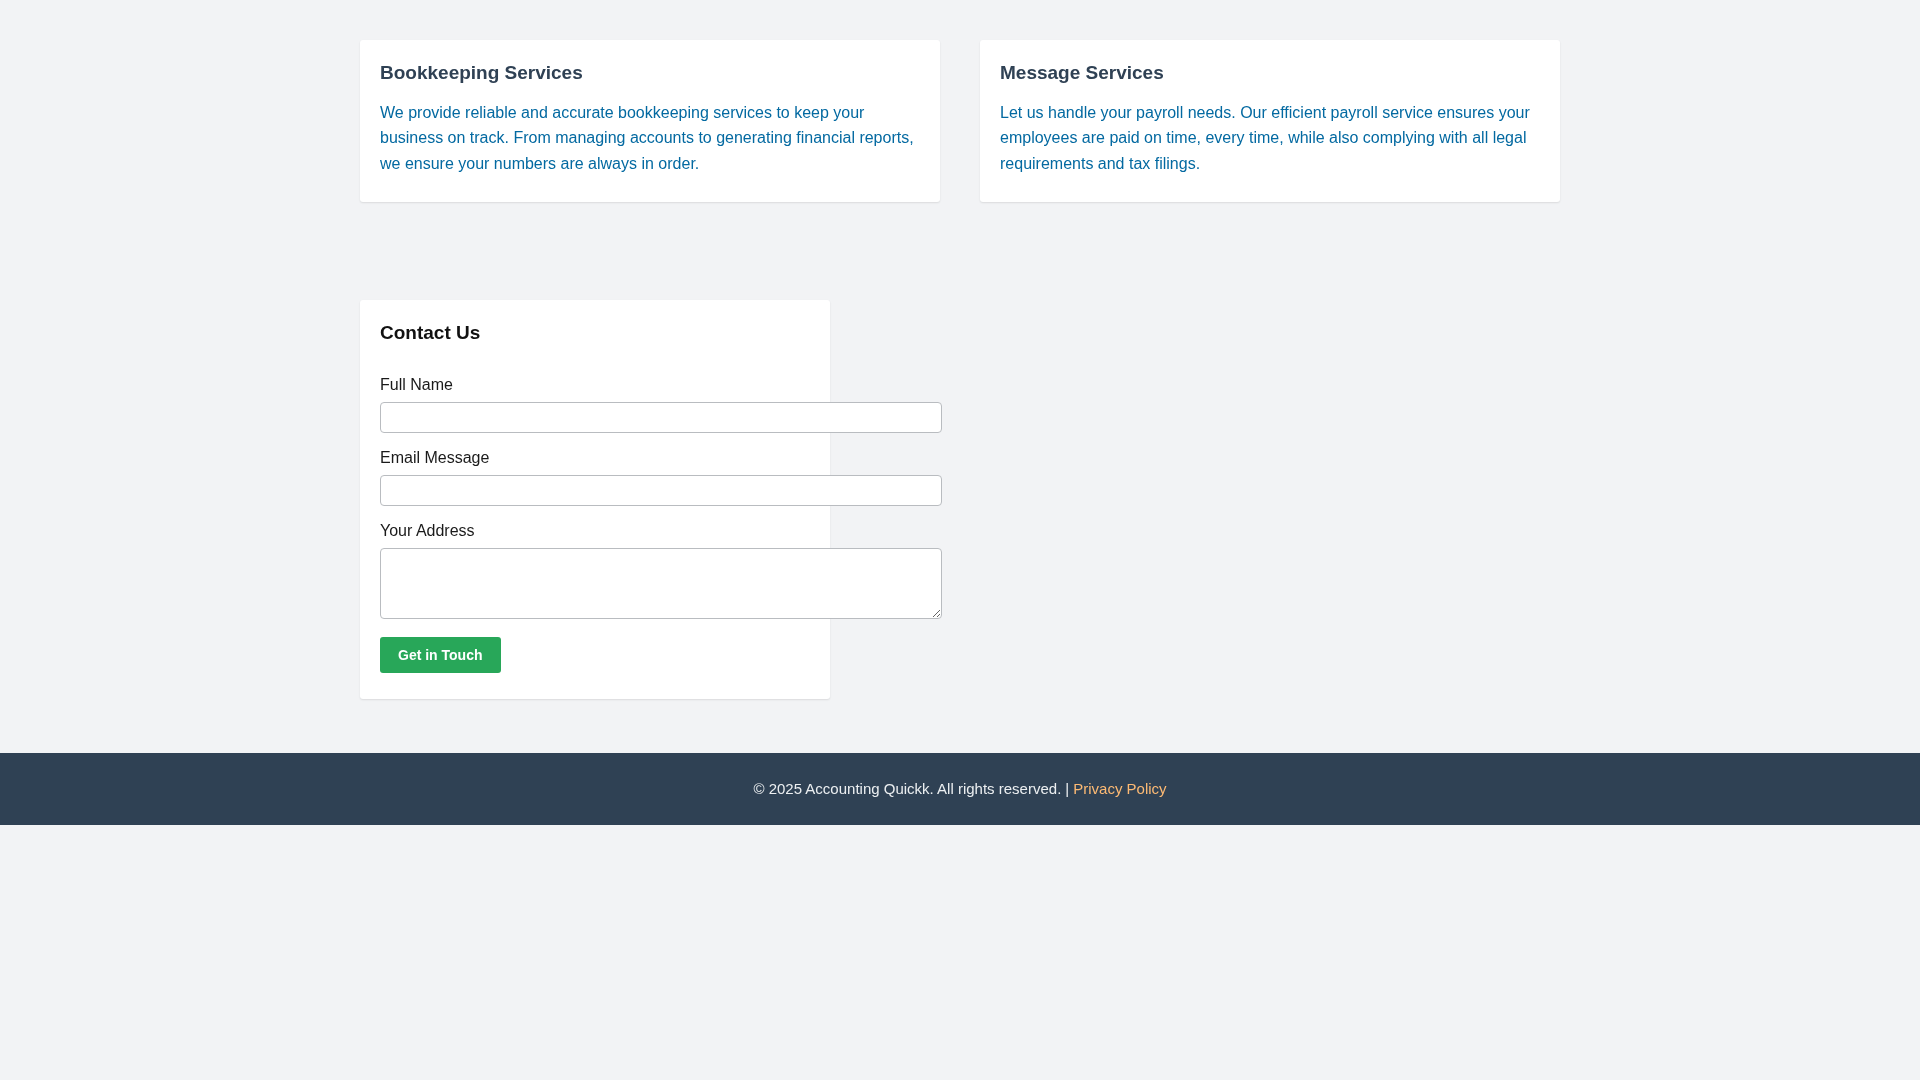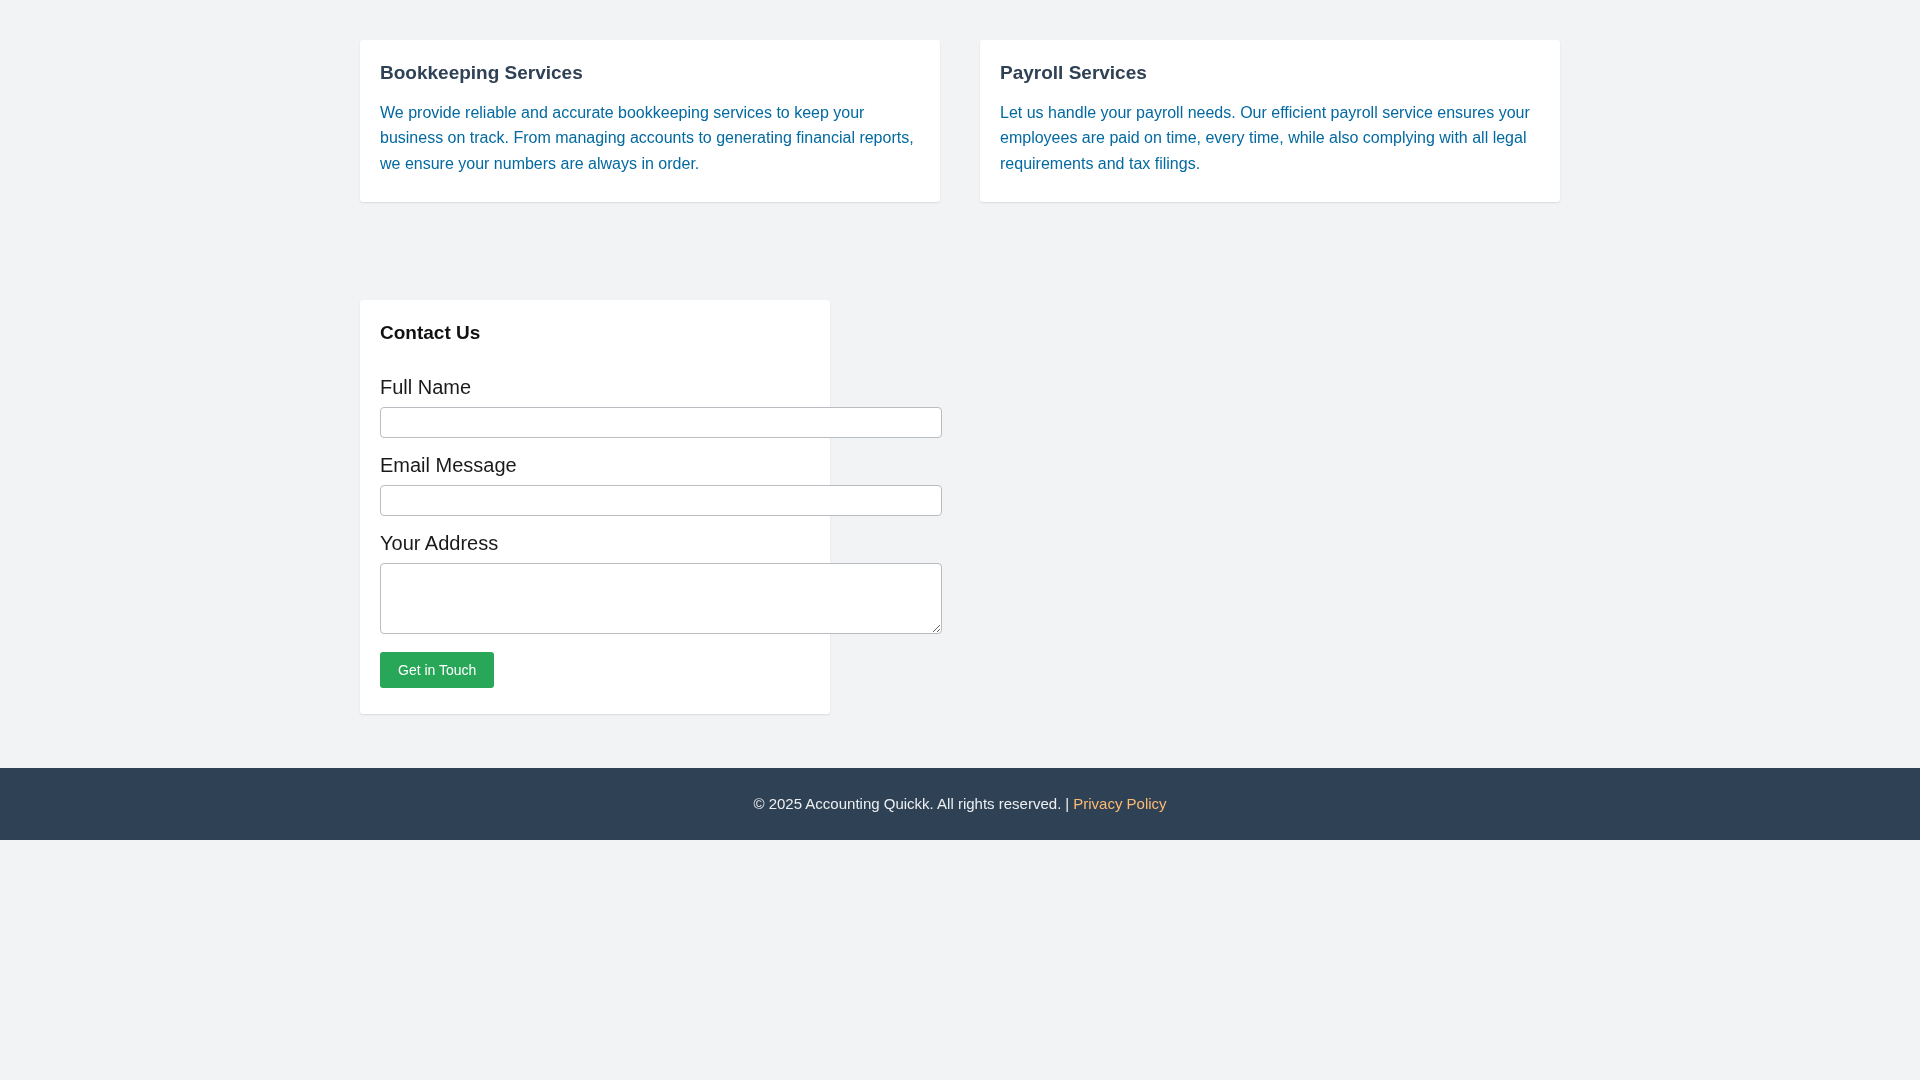--- a/index.html
+++ b/index.html
@@ -88,21 +88,21 @@
     padding: 22px 20px 26px 20px;
   }
   .contact-title {
     margin: 0 0 32px 0;
     font-size: 19px;
     color: #111111;
     font-weight: bold;
   }
   .field-label {
     display: block;
-    font-size: 20px;
+    font-size: 16px;
     color: #1a1a1a;
     margin: 0 0 8px 0;
   }
   .text-input {
     display: block;
     width: 562px;
     height: 31px;
     box-sizing: border-box;
     border: 1px solid #b9bcc0;
     border-radius: 4px;
@@ -130,21 +130,21 @@
     resize: vertical;
     margin-bottom: 18px;
   }
   .submit-button {
     display: inline-block;
     background: #28a759;
     color: #ffffff;
     border: none;
     border-radius: 3px;
     font-size: 14px;
-    font-weight: normal;
+    font-weight: bold;
     font-family: "Liberation Sans", sans-serif;
     padding: 10px 18px;
     cursor: pointer;
   }
 
   
   .site-footer {
     margin-top: 54px;
     background: #2f4154;
     height: 72px;
@@ -175,21 +175,21 @@
   <div class="content">
 
     <div class="services-row">
 
       <section class="card service-card">
         <h2 class="service-title">Bookkeeping Services</h2>
         <p class="service-text">We provide reliable and accurate bookkeeping services to keep your business on track. From managing accounts to generating financial reports, we ensure your numbers are always in order.</p>
       </section>
 
       <section class="card service-card">
-        <h2 class="service-title">Payroll Services</h2>
+        <h2 class="service-title">Message Services</h2>
         <p class="service-text">Let us handle your payroll needs. Our efficient payroll service ensures your employees are paid on time, every time, while also complying with all legal requirements and tax filings.</p>
       </section>
 
     </div>
 
     <div class="contact-wrap">
       <section class="card contact-card">
         <h2 class="contact-title">Contact Us</h2>
 
         <label class="field-label">Full Name</label>

